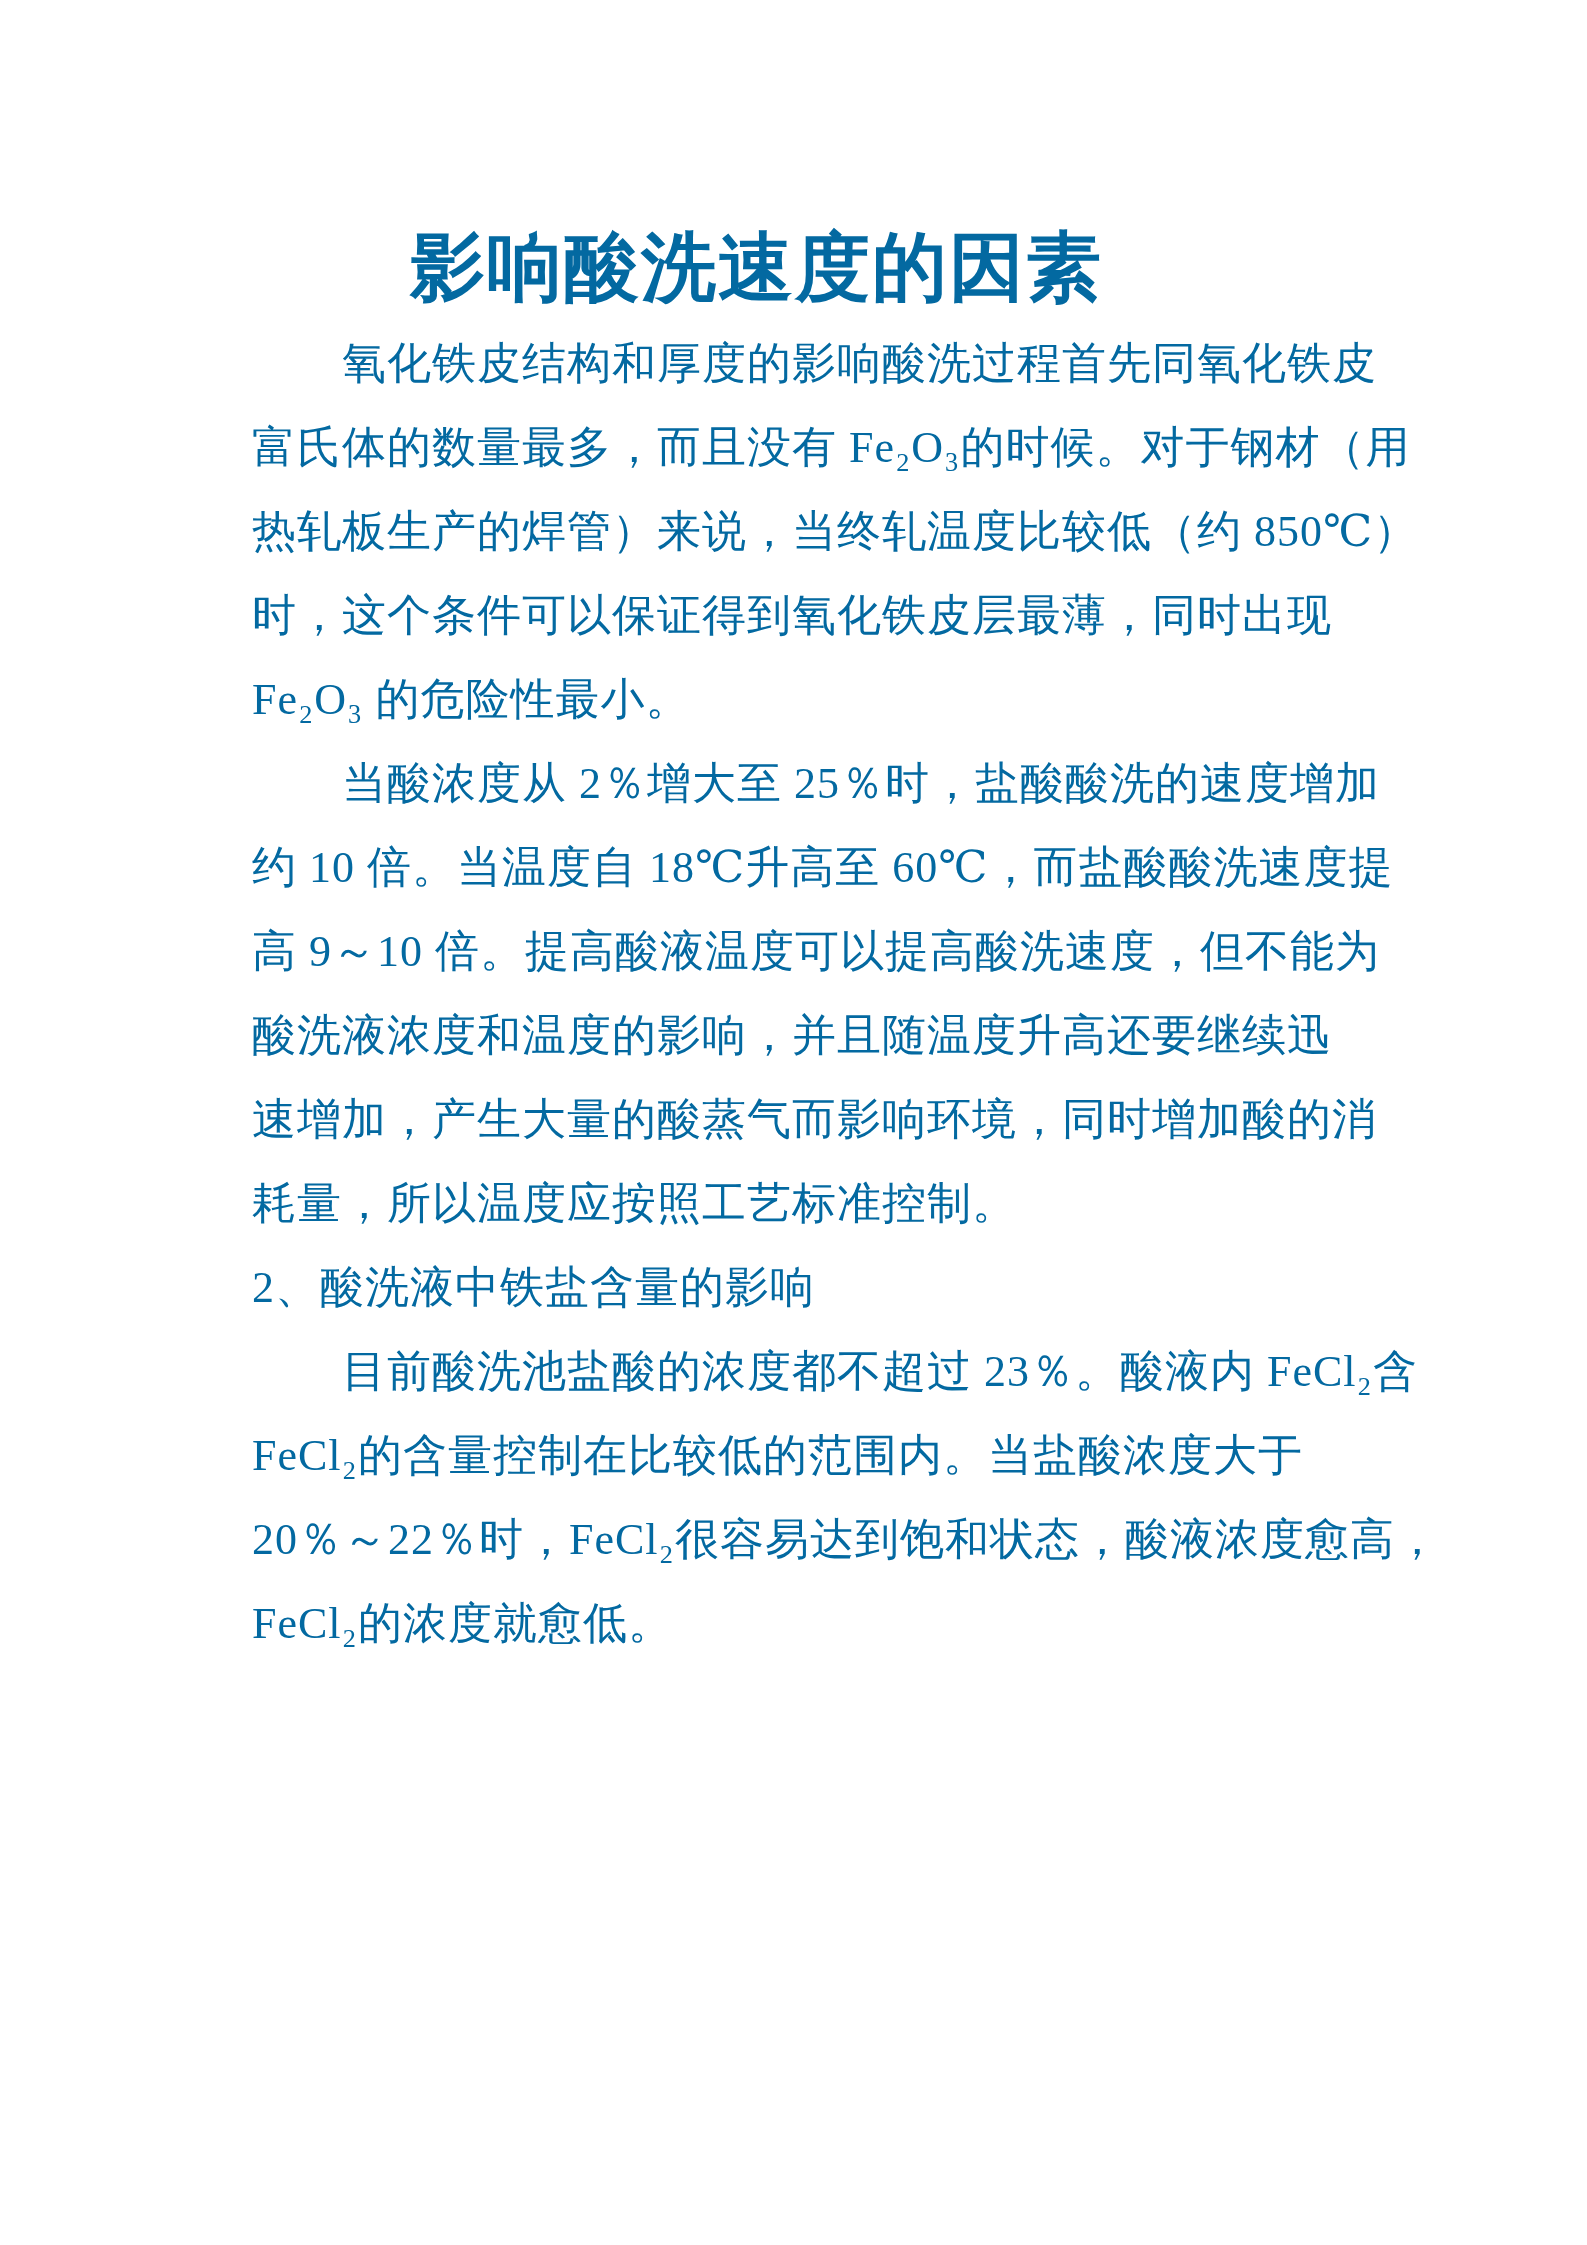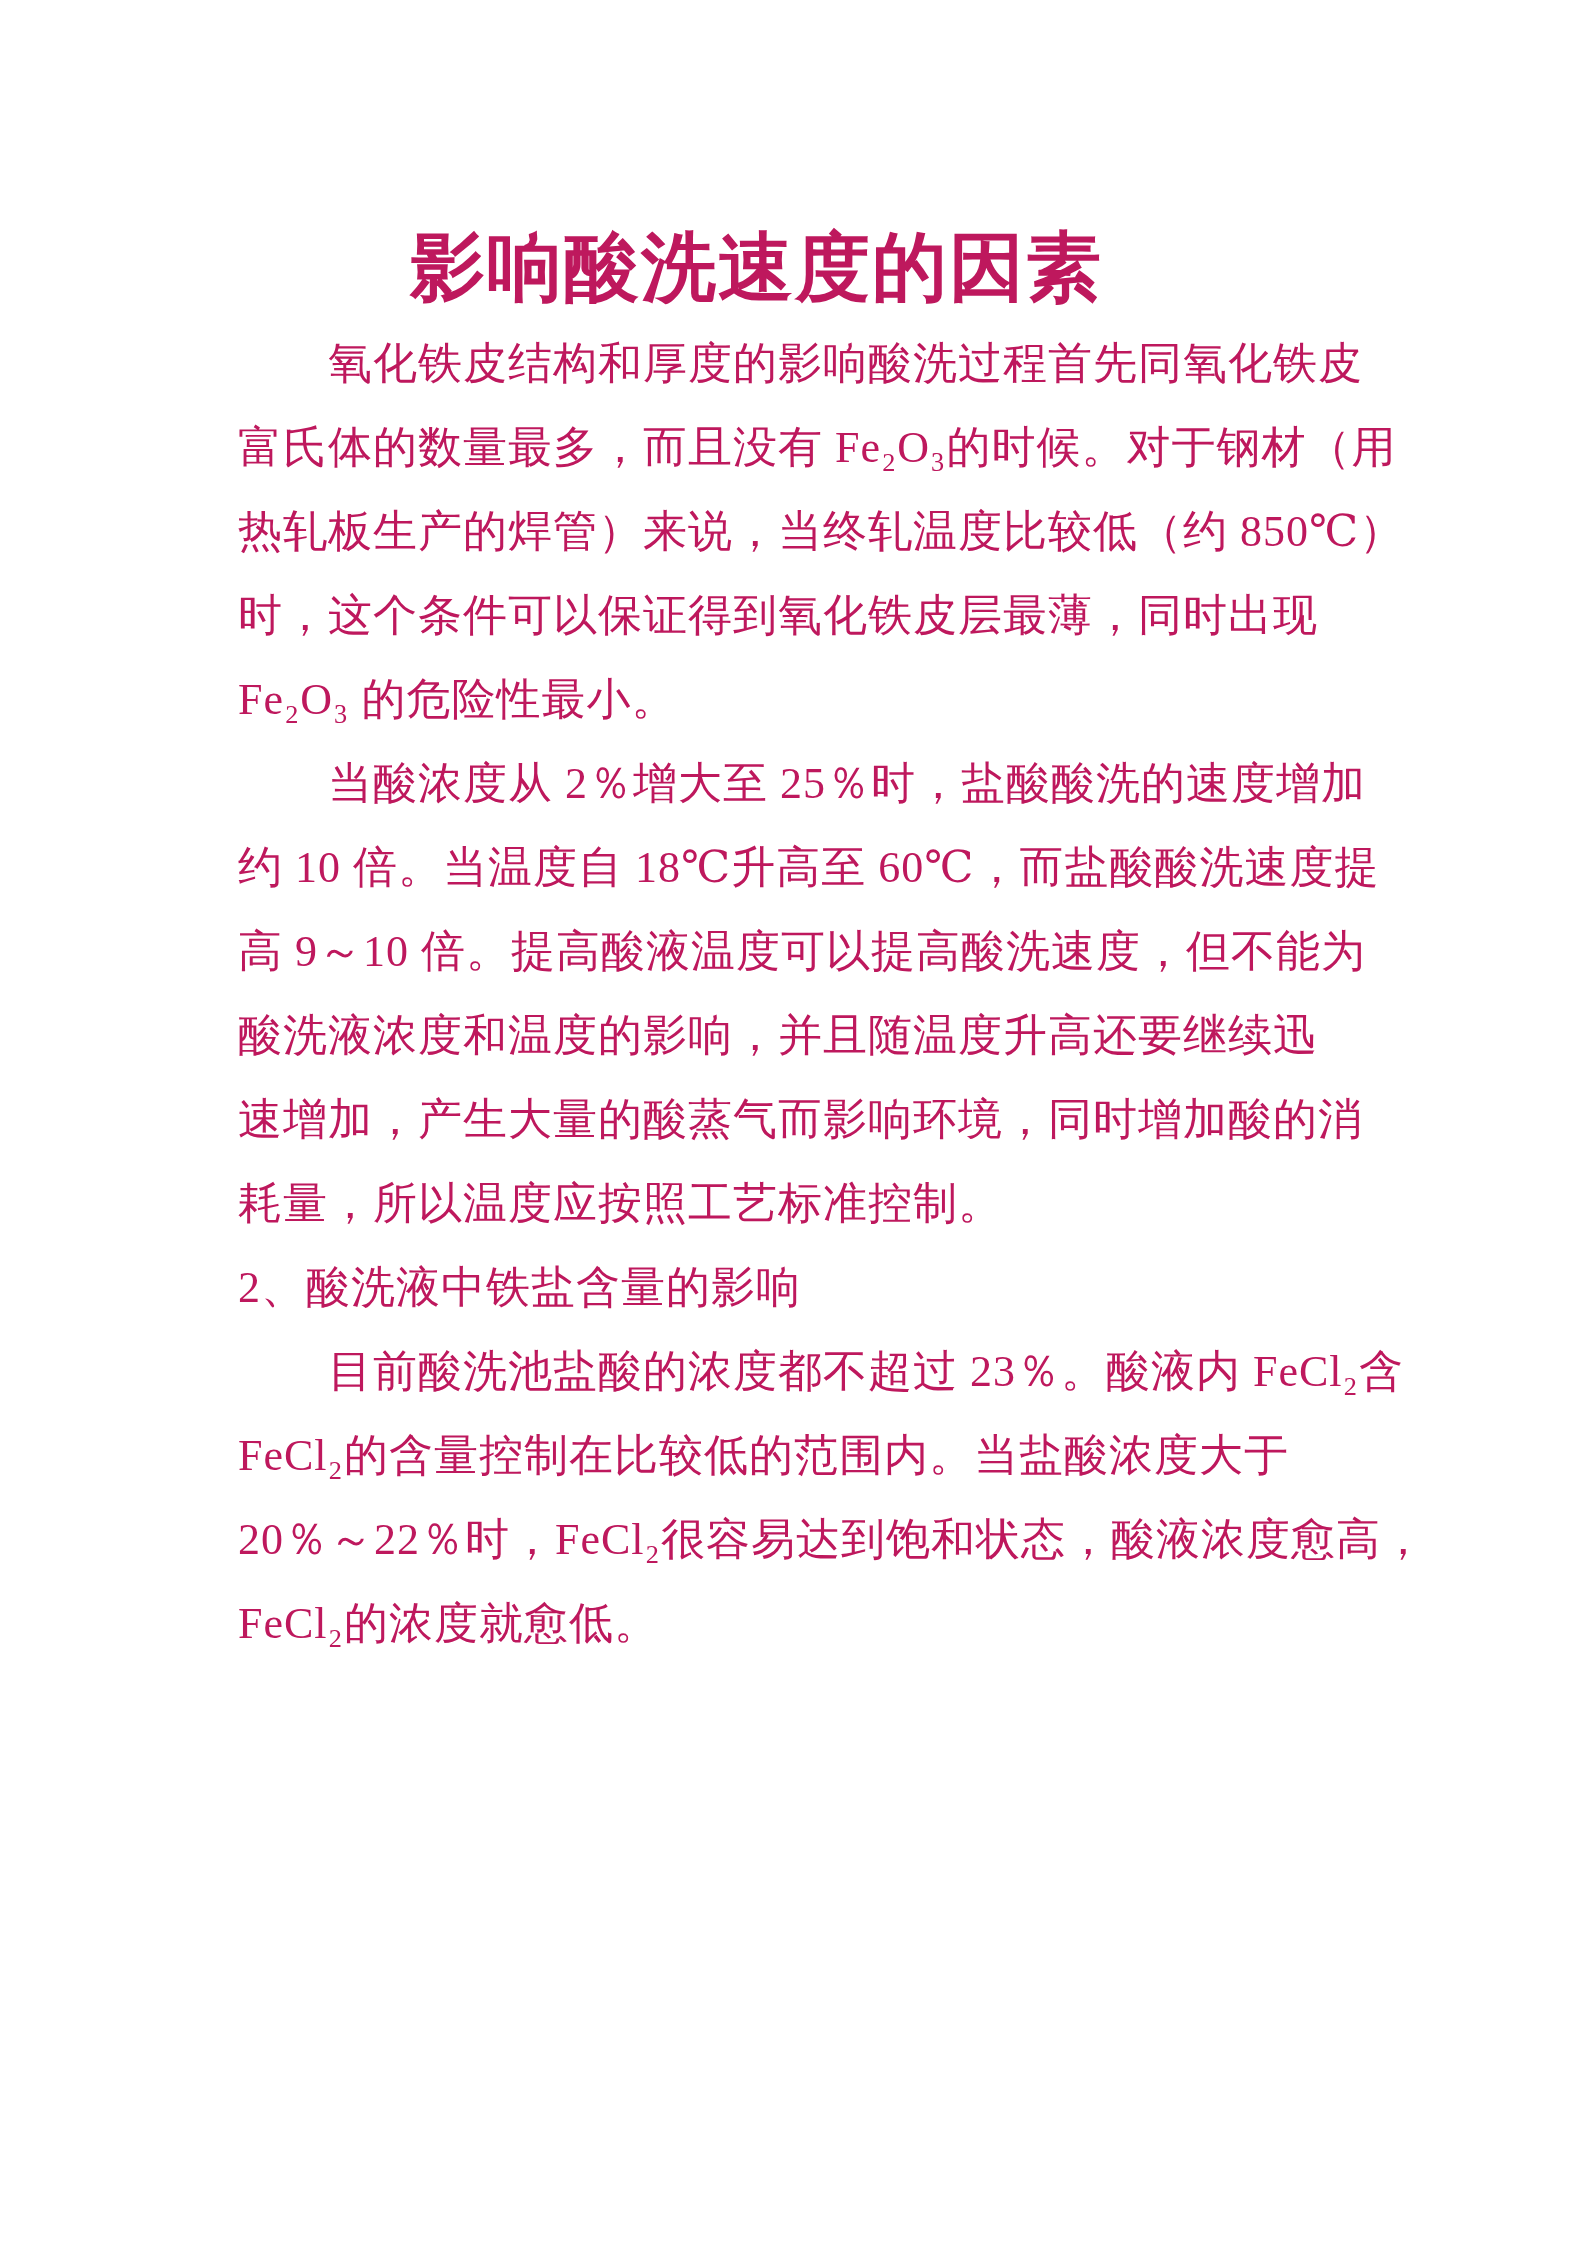--- a/index.html
+++ b/index.html
@@ -5,41 +5,41 @@
   html, body {
     margin: 0;
     padding: 0;
     background: #ffffff;
   }
   .page {
     position: relative;
     width: 1587px;
     height: 1849px;
     background: #ffffff;
-    color: #be185d;
+    color: #0369a1;
     font-family: "Liberation Serif", "DejaVu Serif", serif;
     overflow: hidden;
   }
   .doc-title {
     position: absolute;
     top: 228px;
     left: 0;
     width: 100%;
     margin: 0;
     text-align: center;
     font-size: 75px;
     font-weight: bold;
     letter-spacing: 2px;
     line-height: 80px;
     white-space: nowrap;
     transform: translateX(-37px);
   }
   .doc-body {
     position: absolute;
-    left: 238px;
+    left: 252px;
     top: 322px;
     width: 1210px;
   }
   .line {
     height: 84px;
     line-height: 84px;
     font-size: 44px;
     letter-spacing: 1px;
     white-space: nowrap;
   }

